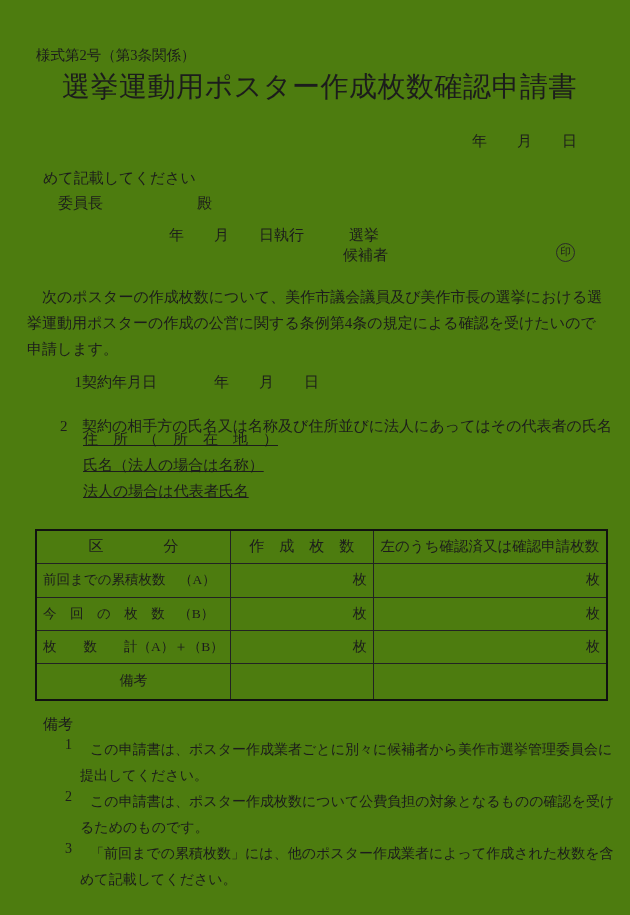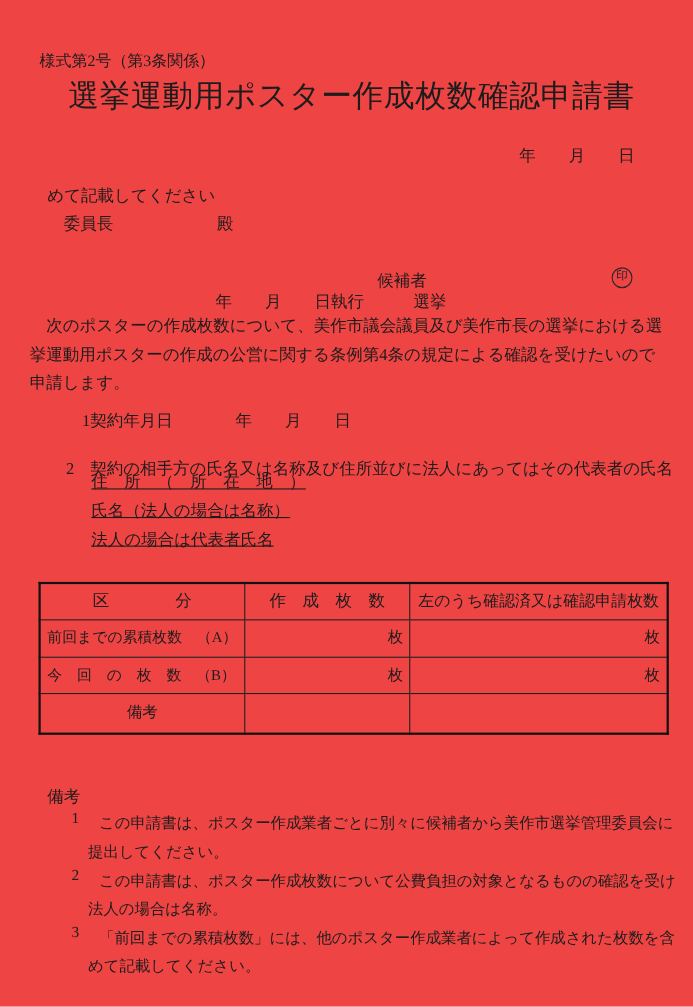--- a/index.html
+++ b/index.html
@@ -1,33 +1,33 @@
 <!DOCTYPE html>
 <html lang="ja"><head>
 <meta charset="utf-8">
 <style>
   html,body { margin:0; padding:0; background:#e8e8e8; }
   .page {
     position:relative;
     width:630px; height:915px;
     margin:0 auto;
-    background:#ef4444;
+    background:#4d7c0f;
     color:#1c1c1c;
     font-family:"Liberation Serif","DejaVu Serif",serif;
     font-size:15px;
     overflow:hidden;
   }
   .abs { position:absolute; white-space:pre; }
   .form-number { left:36px; top:46px; font-size:14.5px; }
   .doc-title   { left:62px; top:68px; font-size:28px; letter-spacing:0.5px; }
   .date-top    { left:472px; top:132px; }
   .committee   { left:43px; top:169px; }
   .chairman    { left:58px; top:194px; }
   .dono        { left:197px; top:194px; }
-  .exec-line   { left:196px; top:226px;margin-top:39px; }
+  .exec-line   { left:169px; top:226px; }
   .candidate   { left:343px; top:246px; }
   .seal {
     position:absolute; left:556px; top:243px;
     width:17px; height:17px;
     border:1.2px solid #2a2a2a; border-radius:50%;
     display:flex; align-items:center; justify-content:center;
     font-size:10.5px; line-height:1;
   }
   .paragraph {
     position:absolute; left:27px; top:284px; width:585px;
@@ -134,39 +134,44 @@
       <tr class="r1">
         <td class="label">前回までの累積枚数　（A）</td>
         <td class="unit2">枚</td>
         <td class="unit3">枚</td>
       </tr>
       <tr class="r2">
         <td class="label">今　回　の　枚　数　（B）</td>
         <td class="unit2">枚</td>
         <td class="unit3">枚</td>
       </tr>
+      <tr class="r3">
+        <td class="label">枚　　数　　計（A）＋（B）</td>
+        <td class="unit2">枚</td>
+        <td class="unit3">枚</td>
+      </tr>
       <tr class="r4">
         <td class="label-center">備考</td>
         <td class="unit2"></td>
         <td class="unit3"></td>
       </tr>
     </tbody>
   </table>
 
   <div class="abs notes-heading">備考</div>
 
   <div class="note note-1">
     <span class="no">1</span>
     <div class="txt">この申請書は、ポスター作成業者ごとに別々に候補者から美作市選挙管理委員会に
 提出してください。</div>
   </div>
   <div class="note note-2">
     <span class="no">2</span>
     <div class="txt">この申請書は、ポスター作成枚数について公費負担の対象となるものの確認を受け
-法人の場合は名称。</div>
+るためのものです。</div>
   </div>
   <div class="note note-3">
     <span class="no">3</span>
     <div class="txt">「前回までの累積枚数」には、他のポスター作成業者によって作成された枚数を含
 めて記載してください。</div>
   </div>
 
 </div>
 
 </body></html>

